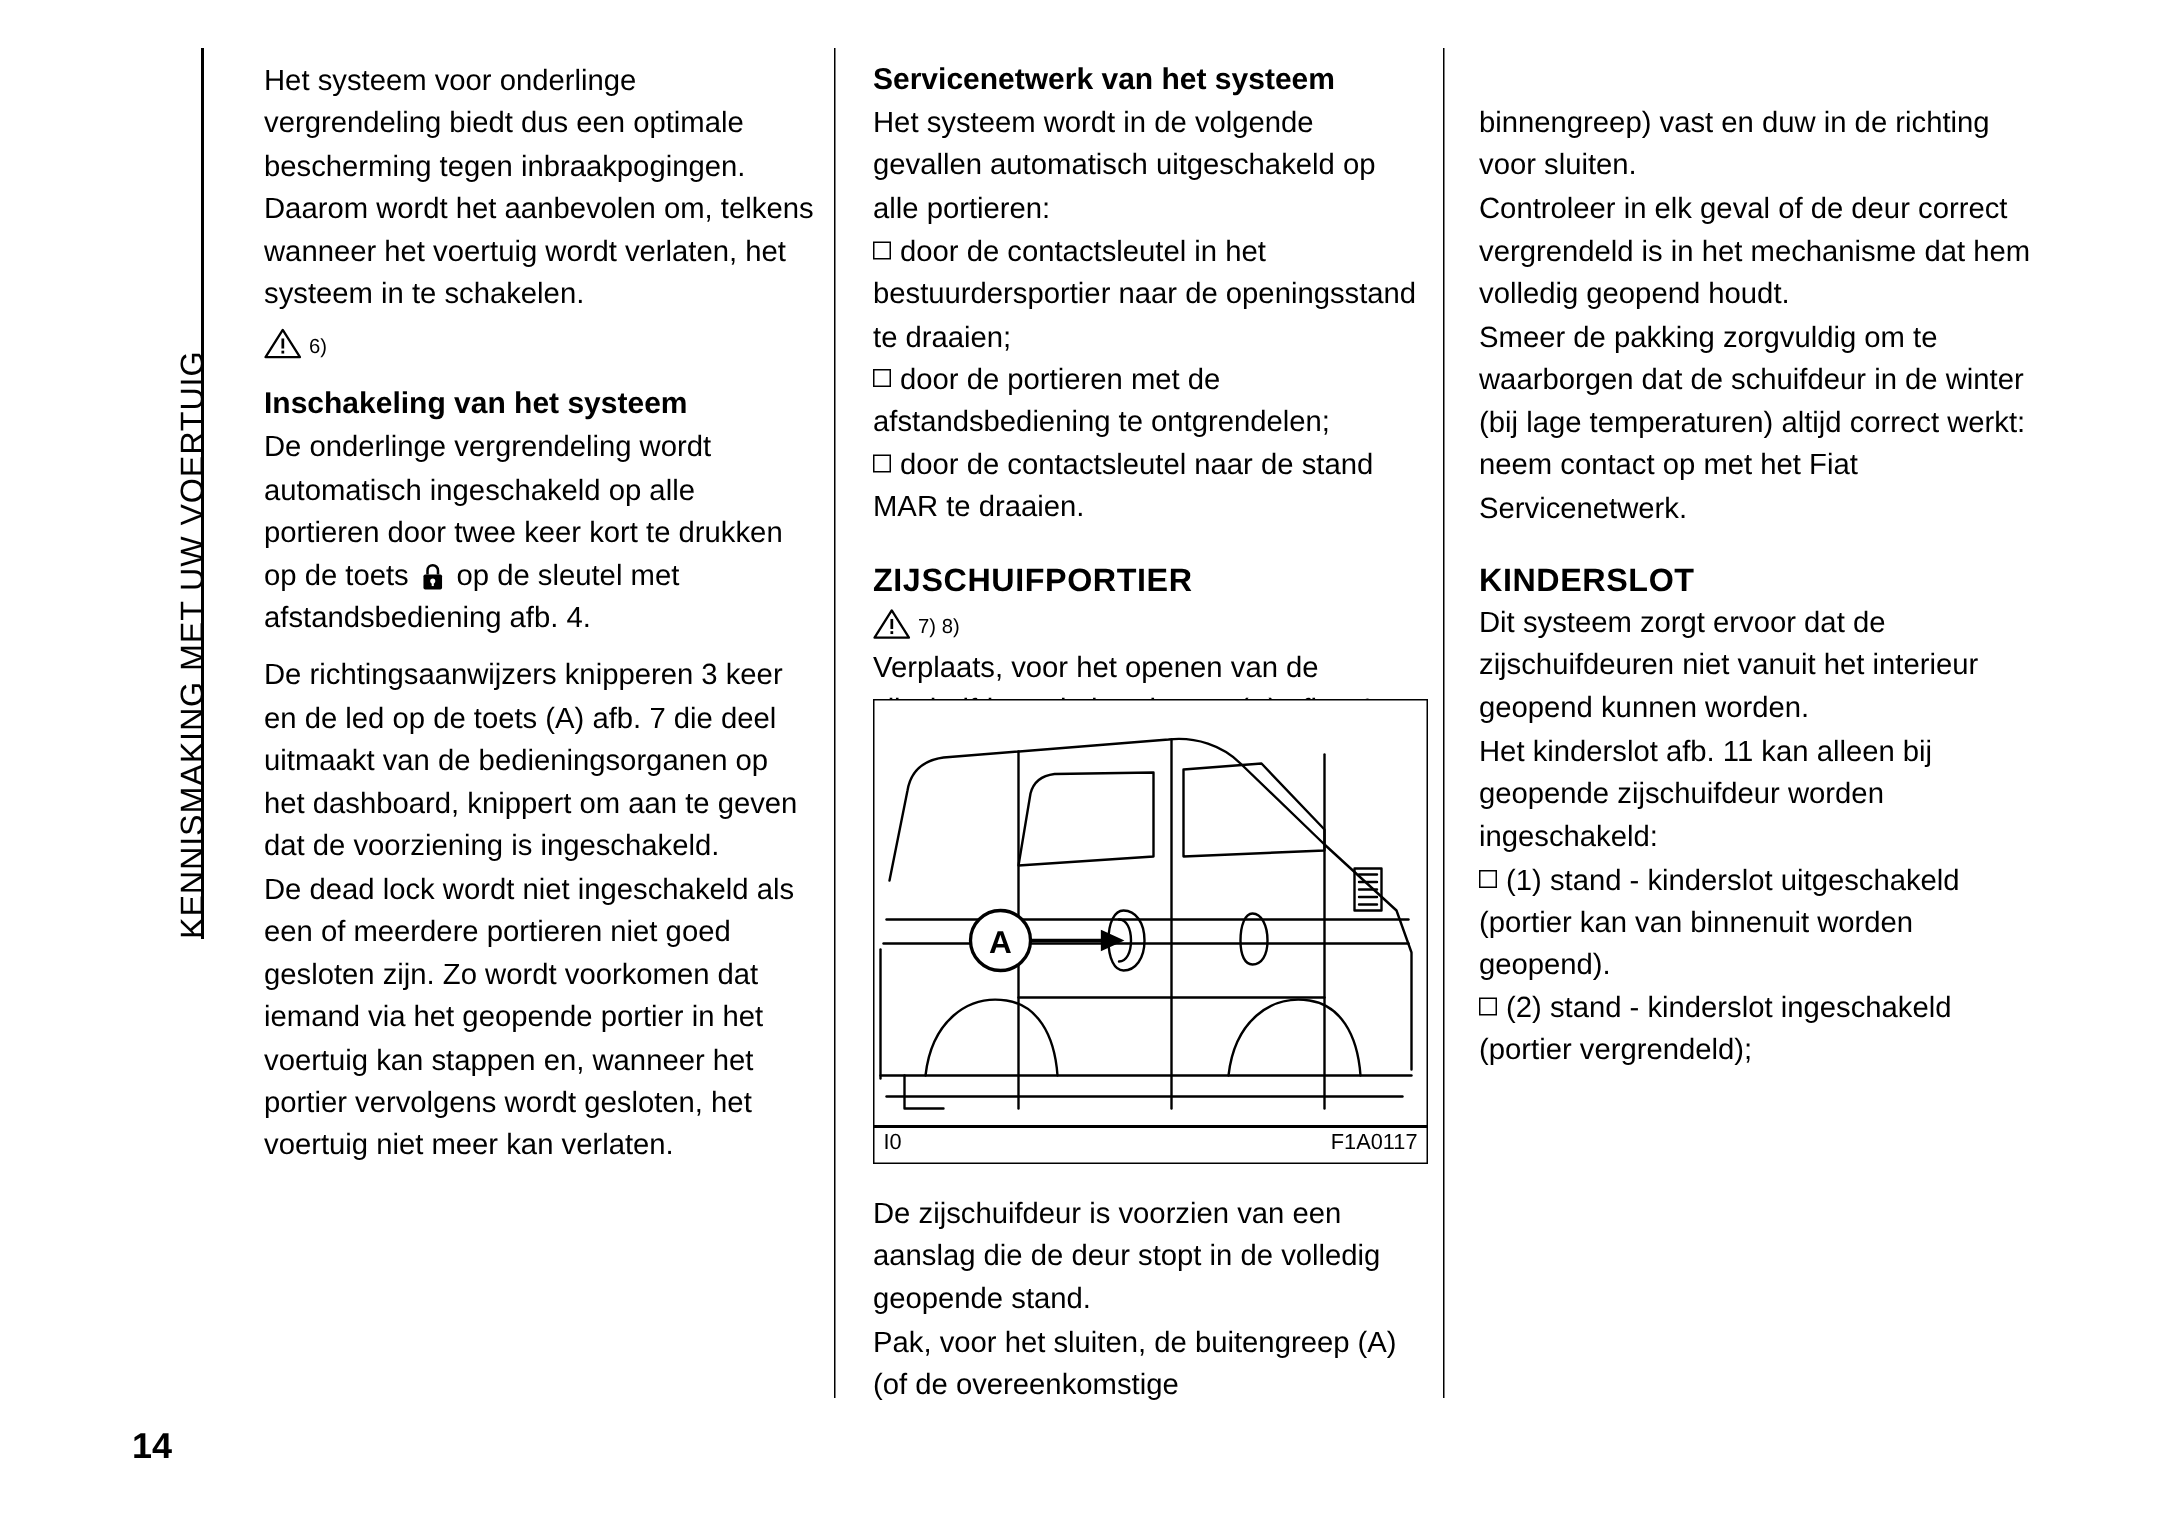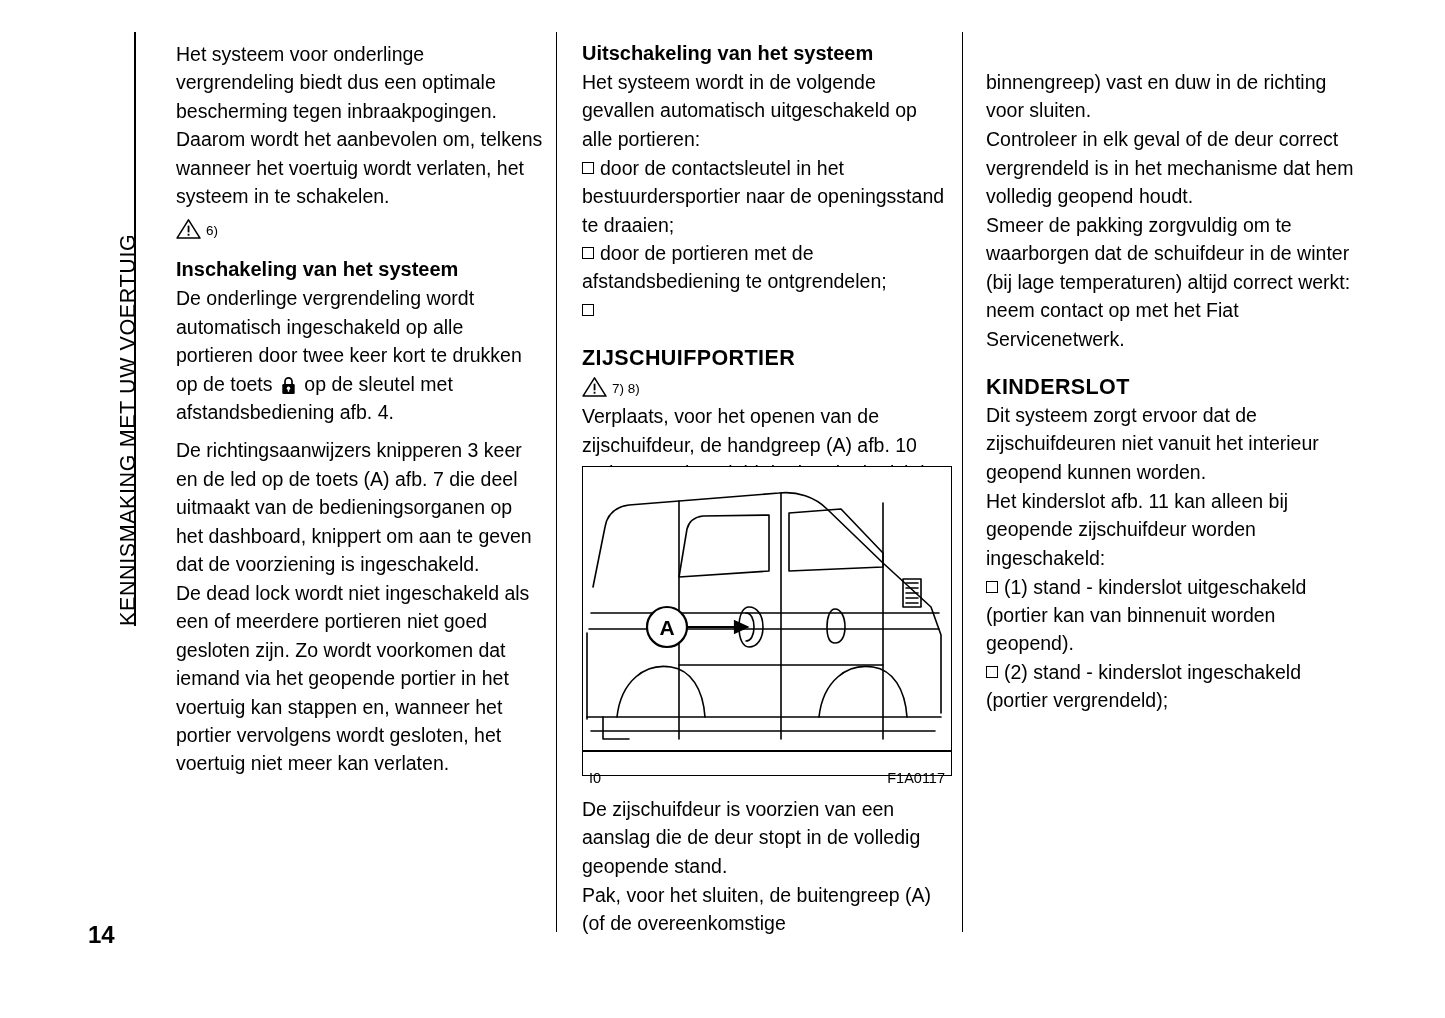--- a/index.html
+++ b/index.html
@@ -135,42 +135,42 @@
   .fig-footer {
     position: absolute;
     left: 582px;
     top: 752px;
     width: 370px;
     height: 24px;
     box-sizing: border-box;
     font-size: 14.5px;
     display: flex;
     justify-content: space-between;
-    padding: 18px 7px 0 7px;
+    padding: 2px 7px 0 7px;
   }
   .fig-rule {
     position: absolute;
     left: 582px;
     top: 750px;
     width: 370px;
     height: 1.5px;
     background: #000;
   }
   .after-figure {
     position: absolute;
     left: 582px;
     top: 795px;
     width: 368px;
     font-size: 19.5px;
     line-height: 28.4px;
   }
   .page-num {
     position: absolute;
     left: 88px;
-    top: 921px;
+    top: 951px;
     font-size: 24px;
     font-weight: bold;
   }
 </style>
 </head>
 <body>
 
 <div class="page">
 
   <div class="side-tab">
@@ -208,31 +208,31 @@
         </svg>
       </span>
       <span>op de sleutel met afstandsbediening afb. 4.</span>
     </p>
 
     <p style="margin-top:10px">De richtingsaanwijzers knipperen 3 keer en de led op de toets (A) afb. 7 die deel uitmaakt van de bedieningsorganen op het dashboard, knippert om aan te geven dat de voorziening is ingeschakeld.</p>
     <p>De dead lock wordt niet ingeschakeld als een of meerdere portieren niet goed gesloten zijn. Zo wordt voorkomen dat iemand via het geopende portier in het voertuig kan stappen en, wanneer het portier vervolgens wordt gesloten, het voertuig niet meer kan verlaten.</p>
   </div>
 
   <div class="col col2">
-    <h2 style="margin-top:0">Uitschakeling van het systeem</h2>
+    <h2 style="margin-top:0">Servicenetwerk van het systeem</h2>
     <p>Het systeem wordt in de volgende gevallen automatisch uitgeschakeld op alle portieren:</p>
 
     <p class="bullet-line">
       <span class="sq"></span><span>door de contactsleutel in het bestuurdersportier naar de openingsstand te draaien;</span>
     </p>
     <p class="bullet-line">
       <span class="sq"></span><span>door de portieren met de afstandsbediening te ontgrendelen;</span>
     </p>
     <p class="bullet-line">
-      <span class="sq"></span>
+      <span class="sq"></span><span>door de contactsleutel naar de stand MAR te draaien.</span>
     </p>
 
     <h1 class="section">ZIJSCHUIFPORTIER</h1>
 
     <div class="warn-wrap" style="margin-top:4px;margin-bottom:4px">
       <span class="warn-tri">
         <svg viewBox="0 0 26 23" width="25" height="22">
           <polygon points="13,2 25,21 1,21" fill="none" stroke="#000" stroke-width="1.6" stroke-linejoin="round"></polygon>
           <rect x="12.1" y="8" width="1.9" height="7" fill="#000"></rect>
           <rect x="12.1" y="16.5" width="1.9" height="2" fill="#000"></rect>

